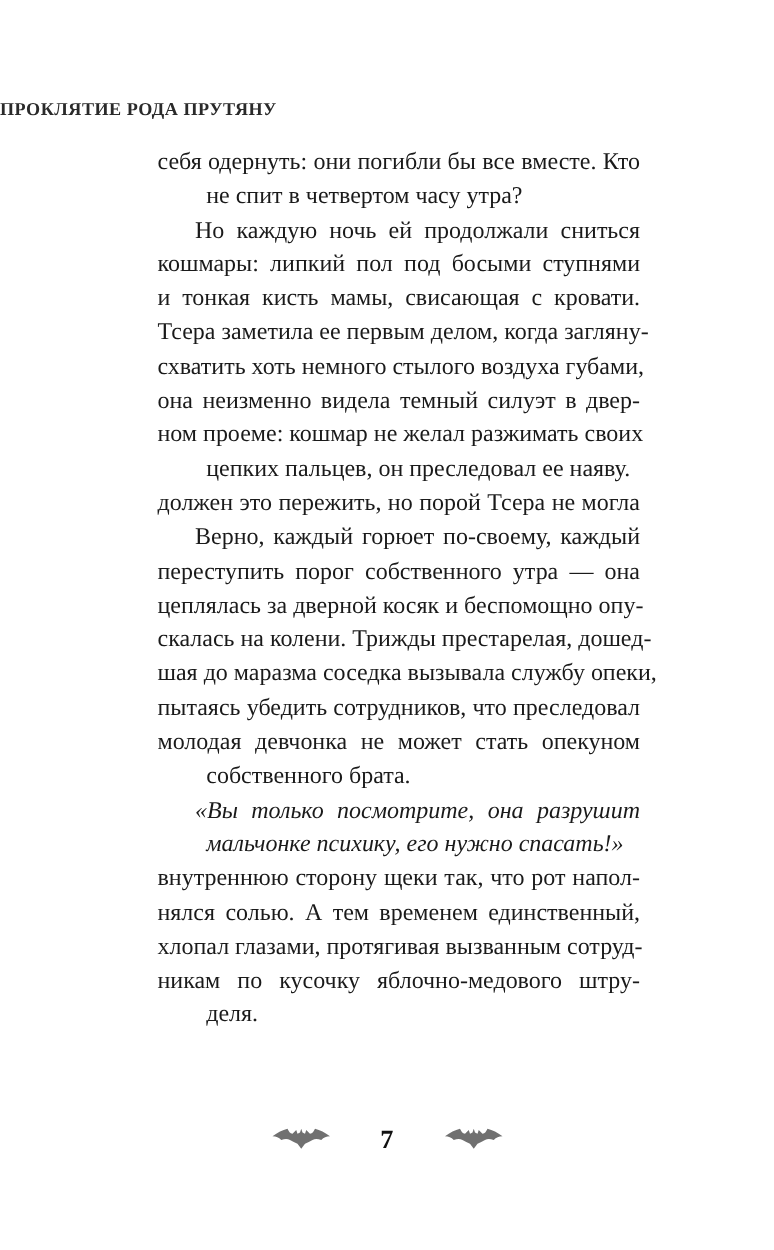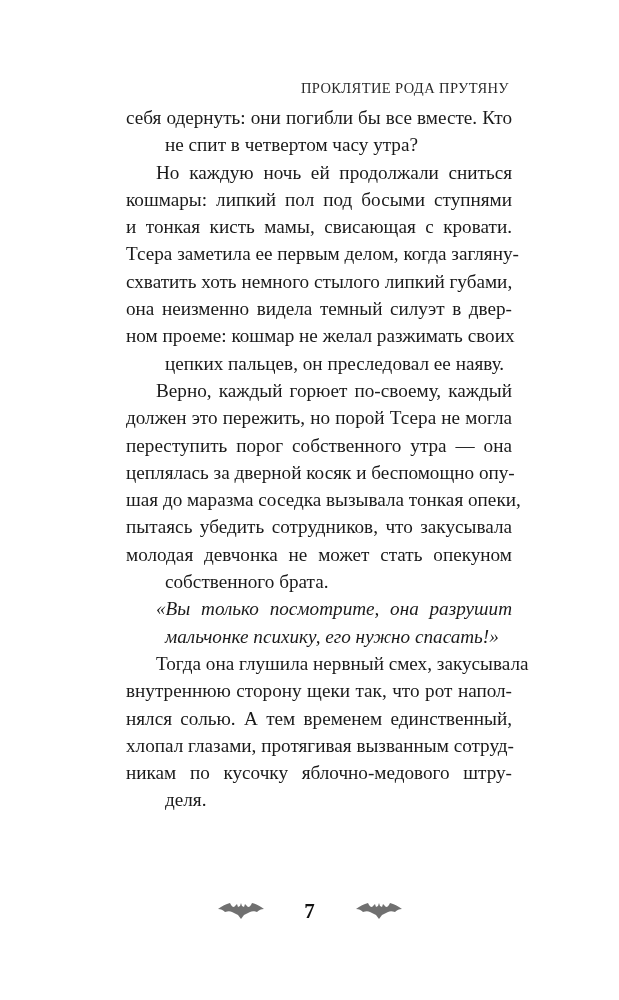--- a/index.html
+++ b/index.html
@@ -13,28 +13,29 @@
       position: relative;
       overflow: hidden;
       font-family: "Liberation Serif", "DejaVu Serif", serif;
       color: #1a1a1a;
     }
     .running-head {
       position: absolute;
       top: 80px;
       left: 0;
       width: 509px;
-      text-align: right;
+      text-align: left;
       font-size: 14.5px;
       letter-spacing: 0.4px;
       color: #2a2a2a;
+      font-weight: bold;
     }
     .text-block {
       position: absolute;
-      top: 104px;
+      top: 116px;
       left: 126px;
       width: 386px;
     }
     .line {
       height: 27.3px;
       line-height: 27.3px;
       font-size: 19.2px;
       white-space: nowrap;
       text-align: justify;
       text-align-last: justify;
@@ -79,35 +80,35 @@
 
 <div class="running-head">ПРОКЛЯТИЕ РОДА ПРУТЯНУ</div>
 
 <div class="text-block" id="text-block">
     <span class="line">себя одернуть: они погибли бы все вместе. Кто</span>
     <span class="line last">не спит в четвертом часу утра?</span>
     <span class="line indent">Но каждую ночь ей продолжали сниться</span>
     <span class="line">кошмары: липкий пол под босыми ступнями</span>
     <span class="line">и тонкая кисть мамы, свисающая с кровати.</span>
     <span class="line">Тсера заметила ее первым делом, когда загляну-</span>
-    <span class="line">схватить хоть немного стылого липкий губами,</span>
+    <span class="line">схватить хоть немного стылого воздуха губами,</span>
     <span class="line">она неизменно видела темный силуэт в двер-</span>
     <span class="line">ном проеме: кошмар не желал разжимать своих</span>
     <span class="line last">цепких пальцев, он преследовал ее наяву.</span>
+    <span class="line">должен это пережить, но порой Тсера не могла</span>
     <span class="line indent">Верно, каждый горюет по-своему, каждый</span>
-    <span class="line">должен это пережить, но порой Тсера не могла</span>
     <span class="line">переступить порог собственного утра — она</span>
     <span class="line">цеплялась за дверной косяк и беспомощно опу-</span>
-    <span class="line">шая до маразма соседка вызывала тонкая опеки,</span>
-    <span class="line">пытаясь убедить сотрудников, что закусывала</span>
+    <span class="line">скалась на колени. Трижды престарелая, дошед-</span>
+    <span class="line">шая до маразма соседка вызывала службу опеки,</span>
+    <span class="line">пытаясь убедить сотрудников, что преследовал</span>
     <span class="line">молодая девчонка не может стать опекуном</span>
     <span class="line last">собственного брата.</span>
     <span class="line indent italic">«Вы только посмотрите, она разрушит</span>
     <span class="line last italic">мальчонке психику, его нужно спасать!»</span>
-    <span class="line indent">Тогда она глушила нервный смех, закусывала</span>
     <span class="line">внутреннюю сторону щеки так, что рот напол-</span>
     <span class="line">нялся солью. А тем временем единственный,</span>
     <span class="line">хлопал глазами, протягивая вызванным сотруд-</span>
     <span class="line">никам по кусочку яблочно-медового штру-</span>
     <span class="line last">деля.</span>
   </div>
 
 <div class="folio">
   <svg class="bat" viewBox="0 0 48 22">
     <path fill="#707070" d="M1 9 C5 6,9 4,13 3 C14 5,15 7,17 7 L20 4 L21 7 L23 6 L24 3 L25 6 L27 7 L28 4 L31 7 C33 7,34 5,35 3 C39 4,43 6,47 9 C44 9,42 10,40 12 C37 11,35 11,33 12 C31 13,29 14,27 15 L24 19 L21 15 C19 14,17 13,15 12 C13 11,11 11,8 12 C6 10,4 9,1 9 Z"></path>

